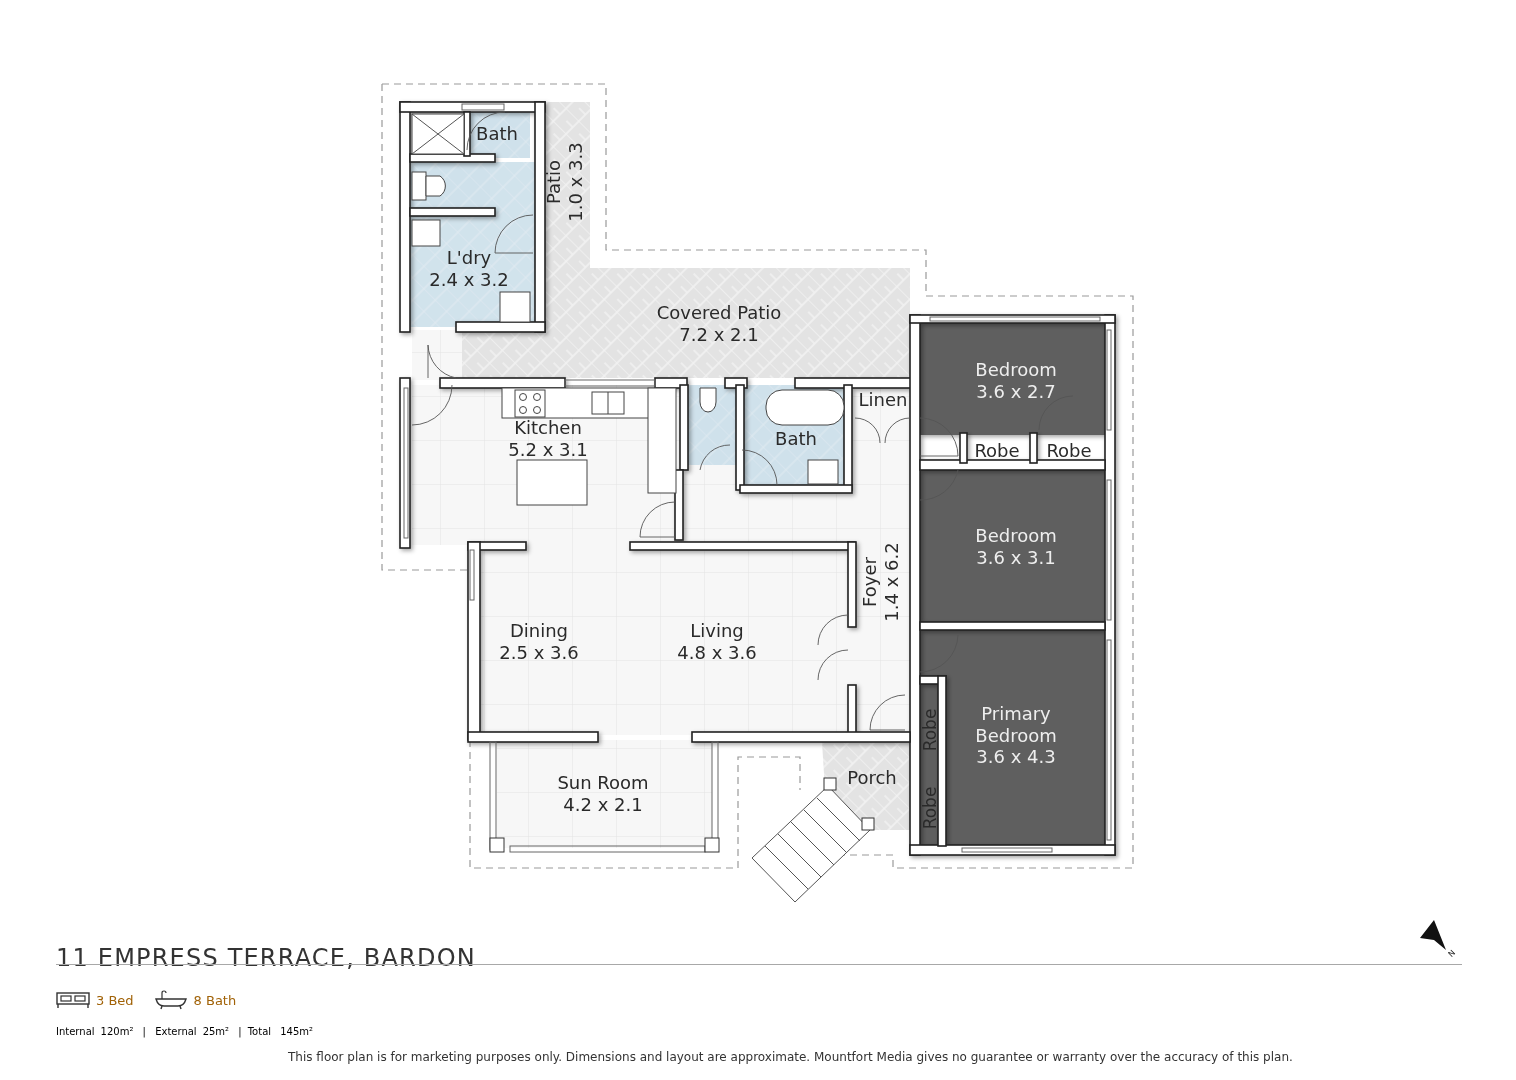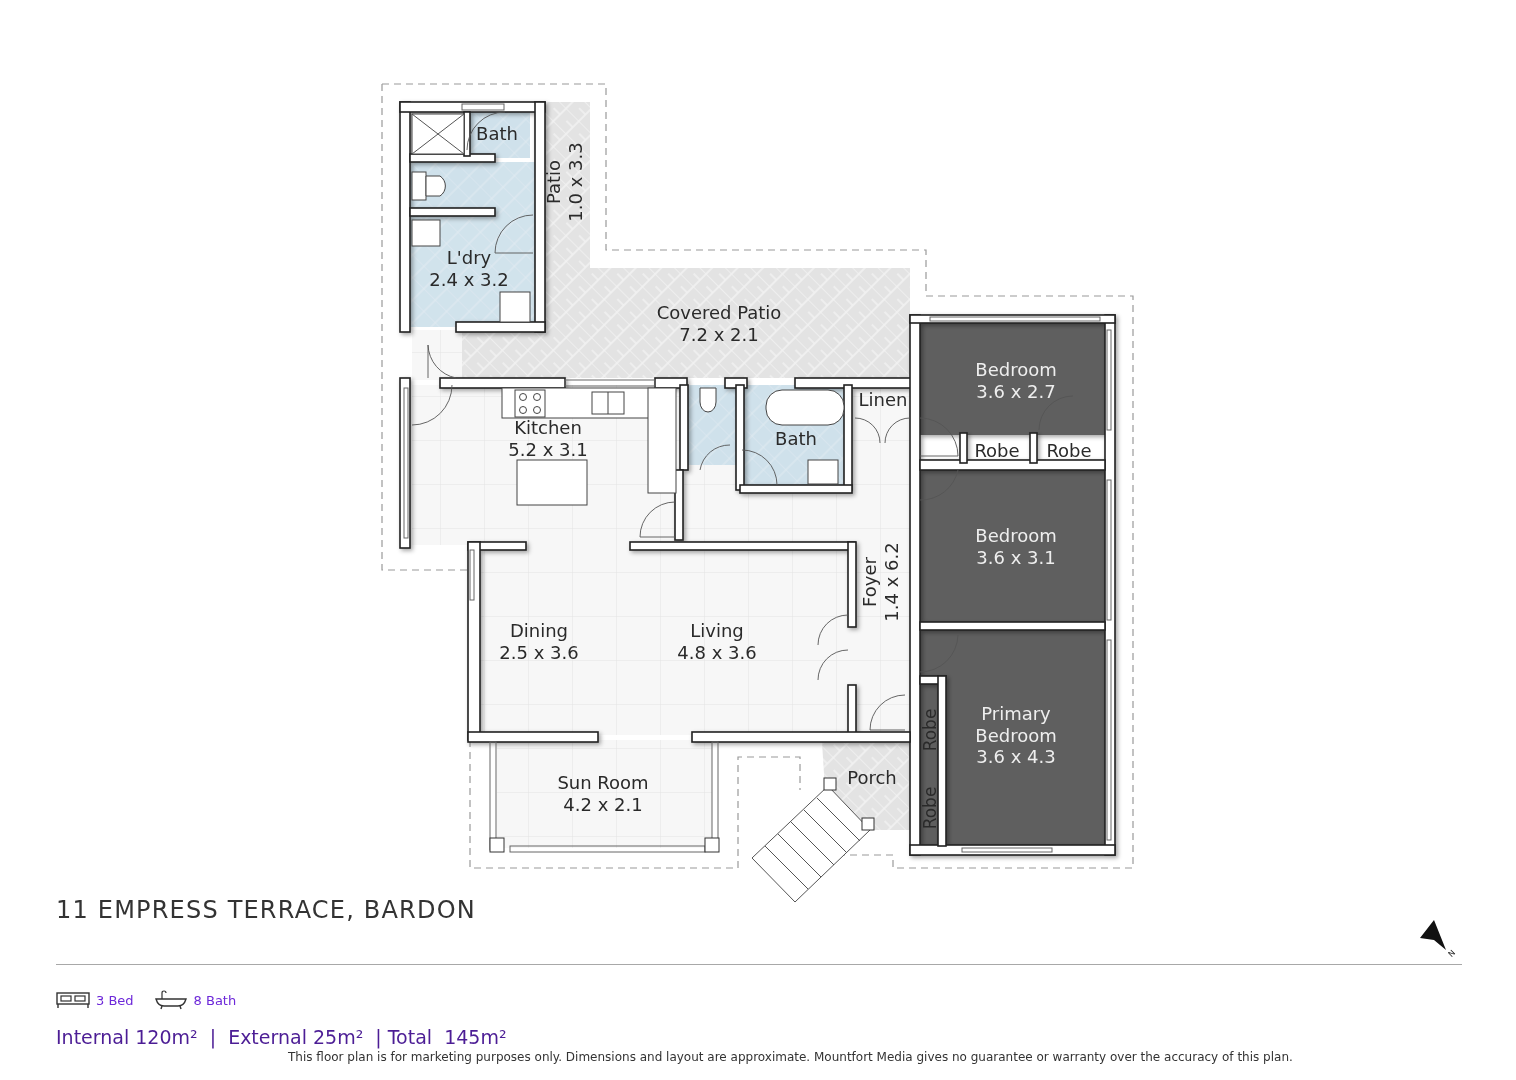--- a/index.html
+++ b/index.html
@@ -1,26 +1,26 @@
 <!DOCTYPE html>
 <html><head>
 <meta charset="utf-8">
 <style>
   html, body { margin:0; padding:0; background:#ffffff; }
   body { width:1516px; height:1080px; position:relative; overflow:hidden; font-family:"DejaVu Sans", sans-serif; color:#2b2b2b; }
   #plan { position:absolute; left:0; top:0; width:1516px; height:920px; }
   .room-label { font-family:"DejaVu Sans", sans-serif; font-size:18px; fill:#2a2a2a; text-anchor:middle; }
   .room-label.light { fill:#eeeeee; }
   .room-label.small { font-size:17px; }
-  .footer-title { position:absolute; left:56px; top:896px; font-size:24px; letter-spacing:1.2px; color:#333; font-weight:400; }
+  .footer-title { position:absolute; left:56px; top:944px; font-size:24px; letter-spacing:1.2px; color:#333; font-weight:400; }
   .footer-rule { position:absolute; left:56px; top:964px; width:1406px; height:1px; background:#a8a8a8; }
-  .stats { position:absolute; left:56px; top:990px; display:flex; align-items:center; font-size:13px; color:#6d28d9; }
+  .stats { position:absolute; left:56px; top:990px; display:flex; align-items:center; font-size:13px; color:#a16207; }
   .stats .item { display:flex; align-items:center; margin-right:20px; }
   .stats svg { margin-right:6px; }
-  .areas { position:absolute; left:56px; top:1026px; font-size:19px; color:#4c1d95; white-space:pre; }
+  .areas { position:absolute; left:56px; top:1026px; font-size:10px; color:#000000; white-space:pre; }
   .areas span { margin-right:6px; }
   .disclaimer { position:absolute; left:288px; top:1050px; font-size:12px; color:#333; white-space:nowrap; }
   .north { position:absolute; left:1418px; top:918px; }
 </style>
 </head>
 <body>
 
 <svg id="plan" viewBox="0 0 1516 920" xmlns="http://www.w3.org/2000/svg">
   <defs>
     <pattern id="grid" width="44" height="44" patternUnits="userSpaceOnUse">

